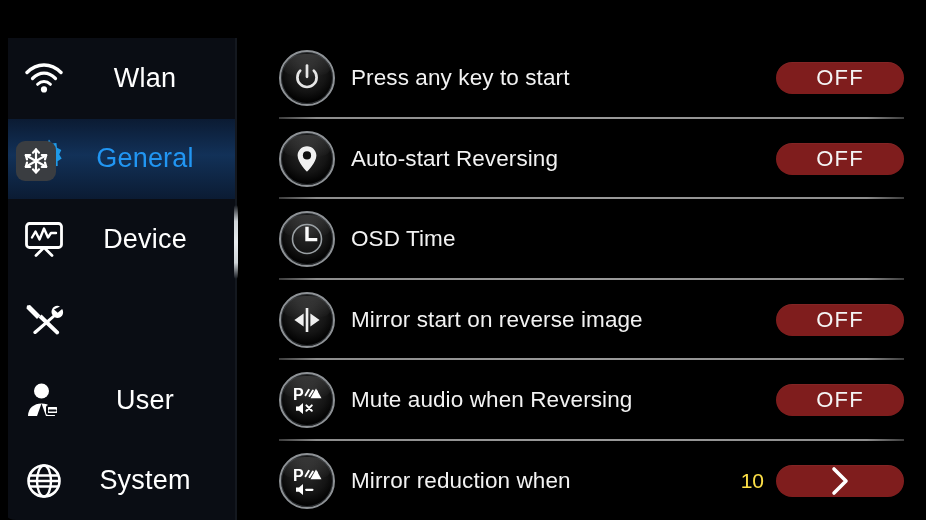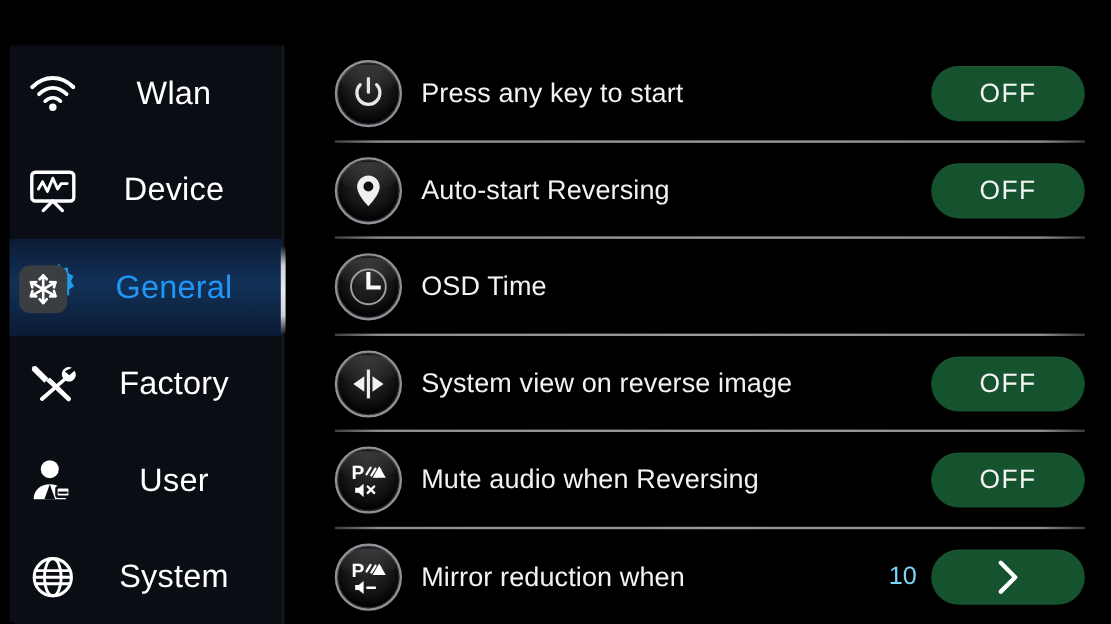--- a/index.html
+++ b/index.html
@@ -100,26 +100,26 @@
   }
   .cico svg{display:block;position:relative;z-index:2;}
 
   .row-label{
     margin-left:16px;
     font-size:22.5px;font-weight:400;color:#f2f2f2;letter-spacing:.1px;
     flex:1;white-space:nowrap;
   }
 
   .row-value{
-    font-size:21px;color:#7dd3fc;margin-right:12px;margin-left:37px;
+    font-size:21px;color:#fde047;margin-right:12px;margin-left:37px;
   }
 
   .pill{
-    flex:0 0 auto;width:128px;height:46px;margin-right:38px;
-    border-radius:23px;background:#14532d;
+    flex:0 0 auto;width:128px;height:32px;margin-right:38px;
+    border-radius:23px;background:#7f1d1d;
     display:flex;align-items:center;justify-content:center;
     font-size:22px;letter-spacing:1.2px;font-weight:400;
     color:#f4f4f4;
     box-shadow:0 1px 0 rgba(255,255,255,.04) inset;
   }
   .pill.on{color:#1fdd1f;text-shadow:0 0 6px rgba(31,221,31,.55);}
   .pill.arrow{font-size:0;}
   .chev{display:block;}
 </style>
 </head>
@@ -134,31 +134,20 @@
     <div class="side-item">
       <span class="side-ico">
         <svg width="38" height="30" viewBox="0 0 38 30">
           <path d="M2 9.5C7 4.5 13 2 19 2s12 2.5 17 7.5" stroke="#fff" stroke-width="3.4" fill="none" stroke-linecap="round"></path>
           <path d="M7.5 15.5C11 12 15 10.2 19 10.2s8 1.8 11.5 5.3" stroke="#fff" stroke-width="3.2" fill="none" stroke-linecap="round"></path>
           <path d="M12.6 21.3c1.9-1.9 4-2.9 6.4-2.9s4.5 1 6.4 2.9" stroke="#fff" stroke-width="3" fill="none" stroke-linecap="round"></path>
           <circle cx="19" cy="26.4" r="3.1" fill="#fff"></circle>
         </svg>
       </span>
       <span class="side-label">Wlan</span>
-    </div>
-
-    <div class="side-item">
-      <span class="side-ico">
-        <svg width="40" height="36" viewBox="0 0 40 36">
-          <rect x="2.5" y="2.5" width="35" height="24" rx="3" stroke="#fff" stroke-width="2.8" fill="none"></rect>
-          <path d="M8 16.5l3.5-6 4 8 4.5-11 4 9 3-4.5h5" stroke="#fff" stroke-width="2.4" fill="none" stroke-linejoin="round" stroke-linecap="round"></path>
-          <path d="M20 26.5l-8 8M20 26.5l8 8" stroke="#fff" stroke-width="2.8" stroke-linecap="round"></path>
-        </svg>
-      </span>
-      <span class="side-label">Device</span>
     </div>
 
     <div class="side-item active">
       <span class="side-ico">
         <span class="gearwrap">
           <svg width="46" height="46" viewBox="0 0 46 46" style="position:absolute;left:6px;top:-2px;">
             <path d="M23 6.5l2.6 4.1 4.8-.6.6 4.8 4.3 2.2-2.1 4.4 2.5 4.2-4.1 2.6.1 4.9-4.8.2-2.6 4.2-4.3-2.3-4.5 1.9-1.7-4.6-4.6-1.6 1.3-4.7L6 23.9l3.4-3.5-.6-4.8 4.8-.6 2.1-4.4 4.5 1.9z" fill="#1f9ae8"></path>
             <circle cx="23" cy="22.5" r="5.4" fill="#0b1b33"></circle>
           </svg>
           <span class="gear-badge">
@@ -171,27 +160,37 @@
               </g>
             </svg>
           </span>
         </span>
       </span>
       <span class="side-label">General</span>
     </div>
 
     <div class="side-item">
       <span class="side-ico">
+        <svg width="40" height="36" viewBox="0 0 40 36">
+          <rect x="2.5" y="2.5" width="35" height="24" rx="3" stroke="#fff" stroke-width="2.8" fill="none"></rect>
+          <path d="M8 16.5l3.5-6 4 8 4.5-11 4 9 3-4.5h5" stroke="#fff" stroke-width="2.4" fill="none" stroke-linejoin="round" stroke-linecap="round"></path>
+          <path d="M20 26.5l-8 8M20 26.5l8 8" stroke="#fff" stroke-width="2.8" stroke-linecap="round"></path>
+        </svg>
+      </span>
+      <span class="side-label">Device</span>
+    </div>
+
+    <div class="side-item">
+      <span class="side-ico">
         <svg width="40" height="38" viewBox="0 0 40 38">
           <path d="M6 4l10.5 10.5-3.5 3.5L2.5 7.5 3 4.5z" fill="#fff"></path>
           <path d="M14.5 16.5L32 33c1.6 1.6 4.3-1 2.7-2.7L17.5 13.5z" fill="#fff"></path>
           <path d="M36 5.5c-3-1.6-6.6-.2-8 2.9-.9 2-.5 4.2.7 5.8L9.8 30.3c-1.5 1.4.8 3.8 2.3 2.4l18.6-16.5c1.7 1 3.9 1 5.6 0 2.9-1.7 3.7-5.6 1.8-8.3l-4.4 3.8-3.7-3.3z" fill="#fff"></path>
         </svg>
       </span>
-      <span class="side-label">Factory</span>
     </div>
 
     <div class="side-item">
       <span class="side-ico">
         <svg width="38" height="38" viewBox="0 0 38 38">
           <circle cx="16.5" cy="10" r="7.5" fill="#fff"></circle>
           <path d="M3 35c0-7.8 6-12.5 13.5-12.5S30 27.2 30 35z" fill="#fff"></path>
           <path d="M16.5 22.5L12 35h9z" fill="#0a0d14"></path>
           <rect x="22" y="25" width="11" height="8" rx="1.5" fill="#fff" stroke="#0a0d14" stroke-width="2"></rect>
           <path d="M24.5 29.5h6" stroke="#0a0d14" stroke-width="2" stroke-linecap="round"></path>
@@ -254,21 +253,21 @@
     </div>
 
     <div class="row">
       <span class="cico">
         <svg width="32" height="30" viewBox="0 0 32 30">
           <rect x="14.7" y="3" width="2.6" height="24" fill="#f0f0f0"></rect>
           <path d="M12.6 8.6v12.8L3.4 15z" fill="#f0f0f0"></path>
           <path d="M19.4 8.6v12.8L28.6 15z" fill="#f0f0f0"></path>
         </svg>
       </span>
-      <span class="row-label">System view on reverse image</span>
+      <span class="row-label">Mirror start on reverse image</span>
       <span class="pill">OFF</span>
       <span class="sep"></span>
     </div>
 
     <div class="row">
       <span class="cico">
         <svg width="34" height="32" viewBox="0 0 34 32">
           <text x="3" y="15.5" font-family="Liberation Sans, sans-serif" font-size="16" font-weight="bold" fill="#fff">P</text>
           <g stroke="#fff" stroke-width="1.9" stroke-linecap="round">
             <path d="M15.5 11.2l3.3-5.4M19.5 12.1l3.4-5.6M23.5 13l3.4-5.6"></path>

